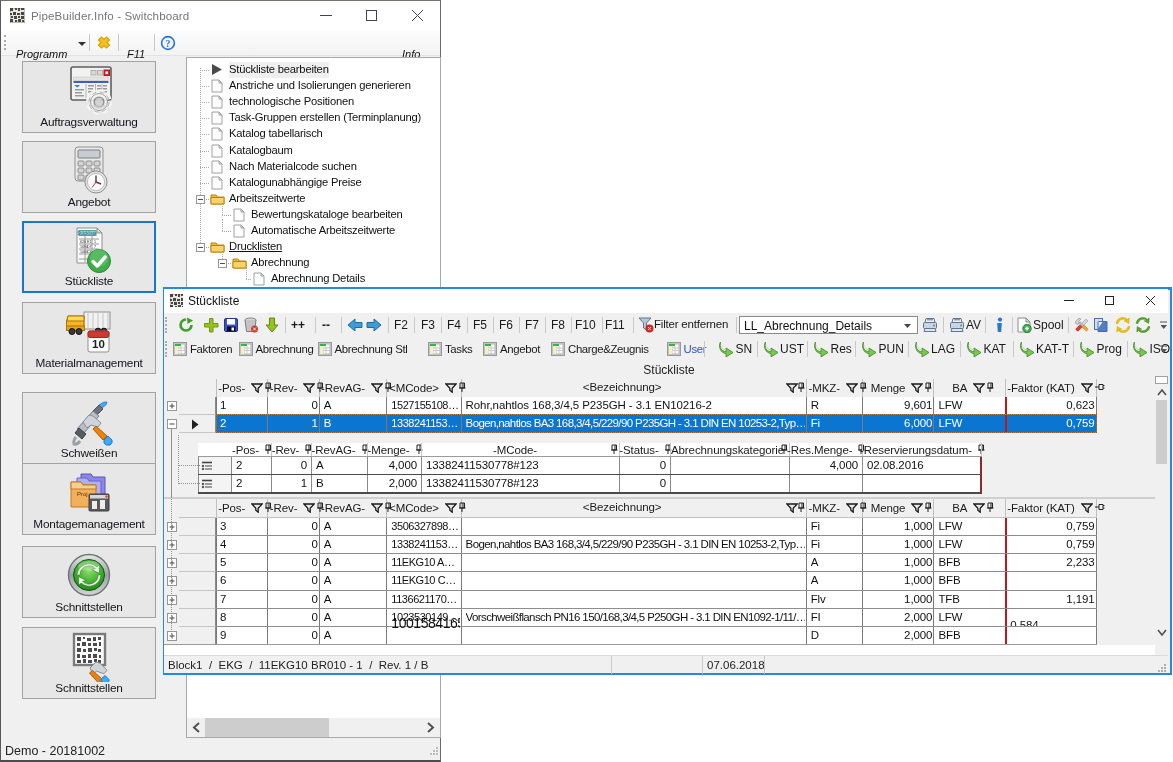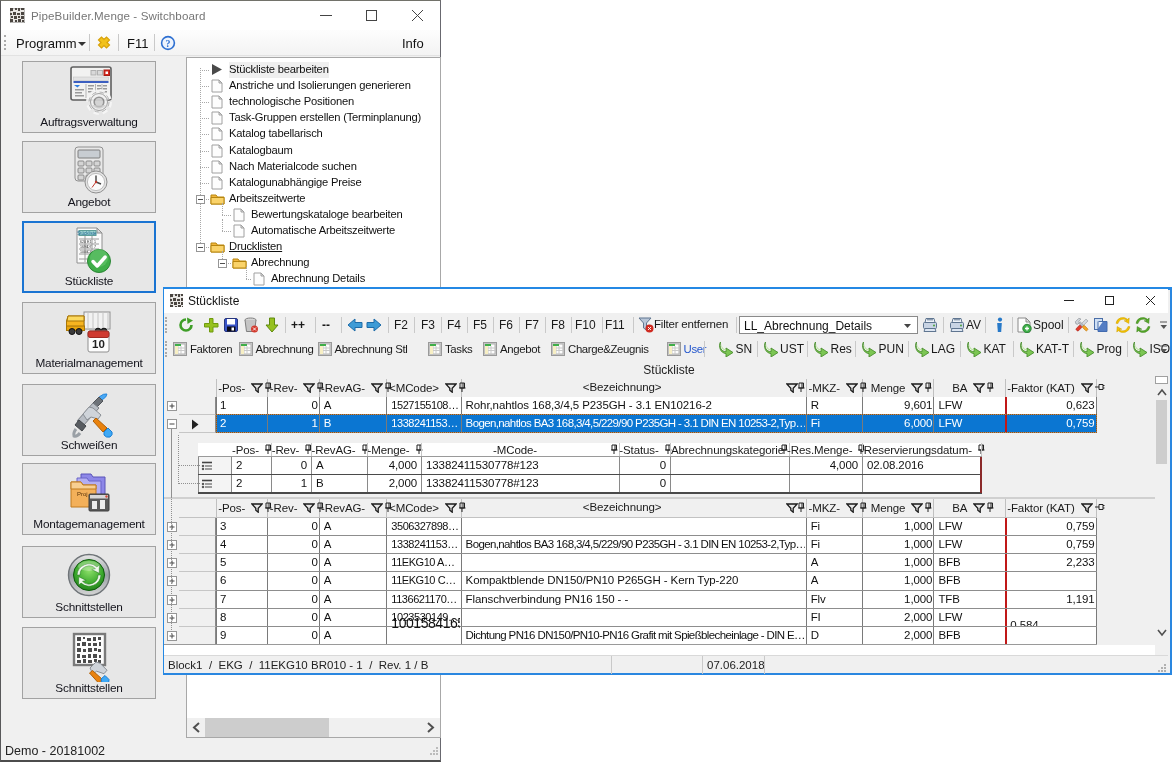--- a/index.html
+++ b/index.html
@@ -1,40 +1,40 @@
 <!DOCTYPE html>
 <html><head><meta charset="utf-8">
 <style>
 html,body{margin:0;padding:0;}
 body{width:1173px;height:762px;overflow:hidden;background:#fff;font-family:"Liberation Sans",sans-serif;position:relative;}
 .abs{position:absolute;}
 #mainwin{left:0;top:0;width:441px;height:762px;background:#f0f0f0;border-top:1px solid #72726a;border-left:1px solid #58585a;border-bottom:2px solid #4c4c4c;border-right:1px solid #68686f;box-sizing:border-box;}
 #mtitle{left:1px;top:1px;width:439px;height:29px;background:#fff;}
 #mtitle .ttxt{left:30px;top:8px;font-size:11.6px;color:#767676;letter-spacing:0.1px;}
 #mmenu{left:1px;top:30px;width:439px;height:26px;background:linear-gradient(#fdfdfd,#f3f3f3);border-bottom:1px solid #e2e2e2;box-sizing:border-box;}
-.mitem{font-size:13px;color:#111;top:6px;}
+.mitem{font-size:11px;color:#111;top:18px;font-style:italic;}
 .vsep{width:1px;background:#c9c9c9;}
 .grip{width:2px;border-left:2px dotted #aaa;}
 .sbtn{left:22px;width:134px;height:72px;background:#e7e7e7;border:1px solid #a2a2a2;box-sizing:border-box;}
 .sbtn.sel{border:2px solid #1a74d2;}
 .sbtn .lbl{position:absolute;bottom:3px;left:0;width:100%;font-size:11.8px;letter-spacing:-0.2px;color:#14141c;text-align:center;}
 #tree{left:186px;top:57px;width:255px;height:681px;background:#fff;border:1px solid #a8a8a8;box-sizing:border-box;}
 .titem{position:absolute;height:16px;font-size:11.2px;color:#101010;letter-spacing:-0.2px;line-height:15px;white-space:nowrap;}
 #mstatus{left:1px;top:742px;width:439px;height:18px;background:#f0f0f0;font-size:12.5px;color:#222;}
 #swin{left:163px;top:288px;width:1009px;height:387px;background:#f0f0f0;border:2px solid #2a87e0;border-left-width:1px;box-sizing:border-box;}
 .tbtxt{font-size:12px;color:#1a1a1a;top:5px;white-space:nowrap;}
 .wl{font-size:11.4px;letter-spacing:-0.35px;top:5.5px;}
 .tsep{top:4px;height:16px;width:1px;background:#c9c9c9;}
 .gh{font-size:11.5px;color:#1a1a1a;letter-spacing:-0.1px;white-space:nowrap;}
 .cell{position:absolute;overflow:hidden;white-space:nowrap;font-size:11.5px;color:#111;line-height:17px;letter-spacing:-0.1px;}
 </style></head>
 <body>
 <div id="mainwin" class="abs"></div>
 <div id="mtitle" class="abs">
-  <div class="abs ttxt">PipeBuilder.Menge - Switchboard</div>
+  <div class="abs ttxt">PipeBuilder.Info - Switchboard</div>
   <svg class="abs" style="left:9px;top:7px" width="15" height="15" id="qr1">
       <rect x="0" y="0" width="15" height="15" fill="#e8e6e3" stroke="#8a8a88"></rect>
       <rect x="0" y="0" width="3" height="3" fill="#4a4540"></rect>
       <rect x="5" y="0" width="2" height="2" fill="#4a4540"></rect>
       <rect x="8" y="0" width="2" height="3" fill="#4a4540"></rect>
       <rect x="11" y="0" width="3" height="2" fill="#4a4540"></rect>
       <rect x="0" y="5" width="2" height="2" fill="#4a4540"></rect>
       <rect x="3" y="4" width="3" height="3" fill="#4a4540"></rect>
       <rect x="7" y="5" width="3" height="2" fill="#4a4540"></rect>
       <rect x="11" y="4" width="3" height="3" fill="#4a4540"></rect>
@@ -192,21 +192,21 @@
             <circle cx="41" cy="26" r="2.8" fill="#3a3a3a" stroke="#111"></circle>
           </g>
           <g>
             <rect x="25" y="26" width="21" height="21" rx="2" fill="#fdfdfd" stroke="#8f8f8f"></rect>
             <rect x="25" y="26" width="21" height="6.5" rx="2" fill="#cf3a30" stroke="#9f2a22"></rect>
             <text x="35.5" y="43" font-size="11.5" font-weight="bold" fill="#222" text-anchor="middle" font-family="Liberation Sans">10</text>
           </g>
         </svg></div>
       <div class="lbl">Materialmanagement</div>
     </div>
-    <div class="sbtn" style="position:absolute;top:384px;">
+    <div class="sbtn" style="position:absolute;top:392px;">
       <div style="position:absolute;left:50%;top:2px;transform:translateX(-50%)"><svg width="52" height="52">
           <g>
             <path d="M36 10 q5 -4 8 -3 q0 3 -5 6 Z" fill="#49a8f5" stroke="#1d7fd4" stroke-width="0.8"></path>
             <path d="M30 16 l6 -6 l4 4 l-6 6 Z" fill="#6d7278" stroke="#505459"></path>
             <path d="M14 34 l16 -18 l6 5 l-16 18 Z" fill="#b9bec5" stroke="#7a7f85"></path>
             <path d="M12 38 l4 -5 l7 6 l-4 5 Z" fill="#585c61" stroke="#404448"></path>
             <path d="M13 42 q-3 4 -2 7 q3 1 6 -3" fill="none" stroke="#9aa0a6" stroke-width="3"></path>
           </g>
           <g>
             <path d="M20 27 l6 -7 l4 1 l8 7 l-3 4 l-7 -2 l-4 3 Z" fill="#cfd4da" stroke="#8a8f95"></path>
@@ -1223,21 +1223,20 @@
         <div class="abs" style="left:16px;top:284.45px;width:37px;height:18.15px;background:#f0f0f0;border-right:1px solid #8a8a8a;border-bottom:1px solid #c6c6c6;box-sizing:border-box"></div>
         <div class="abs" style="left:53px;top:284.45px;width:880.6px;height:18.15px;background:#fff"></div>
         <div class="cell" style="left:57px;top:284.45px;width:46.400000000000006px;color:#111">6</div>
         <div class="abs" style="left:104.4px;top:284.45px;width:1px;height:18.15px;background:#7a7a7a"></div>
         <div class="cell" style="left:109.4px;top:284.45px;width:45.29999999999998px;text-align:right;color:#111">0</div>
         <div class="abs" style="left:155.7px;top:284.45px;width:1px;height:18.15px;background:#7a7a7a"></div>
         <div class="cell" style="left:160.7px;top:284.45px;width:61.60000000000002px;color:#111">A</div>
         <div class="abs" style="left:223.3px;top:284.45px;width:1px;height:18.15px;background:#7a7a7a"></div>
         <div class="cell" style="left:228.3px;top:284.45px;width:68.30000000000001px;font-size:11px;letter-spacing:-0.45px;color:#111">11EKG10 C…</div>
         <div class="abs" style="left:297.6px;top:284.45px;width:1px;height:18.15px;background:#7a7a7a"></div>
-        <div class="cell" style="left:302.6px;top:284.45px;width:339.1px;color:#111">Kompaktblende DN150/PN10 P265GH -  Kern Typ-220</div>
         <div class="abs" style="left:642.7px;top:284.45px;width:1px;height:18.15px;background:#7a7a7a"></div>
         <div class="cell" style="left:647.7px;top:284.45px;width:50.09999999999991px;color:#111">A</div>
         <div class="abs" style="left:698.8px;top:284.45px;width:1px;height:18.15px;background:#7a7a7a"></div>
         <div class="cell" style="left:703.8px;top:284.45px;width:65.60000000000002px;text-align:right;color:#111">1,000</div>
         <div class="abs" style="left:770.4px;top:284.45px;width:1px;height:18.15px;background:#7a7a7a"></div>
         <div class="cell" style="left:775.4px;top:284.45px;width:65.89999999999998px;color:#111">BFB</div>
         <div class="abs" style="left:842.3px;top:284.45px;width:1px;height:18.15px;background:#7a7a7a"></div>
         <div class="cell" style="left:847.3px;top:284.45px;width:84.30000000000007px;text-align:right;color:#111"></div>
         <div class="abs" style="left:932.6px;top:284.45px;width:1px;height:18.15px;background:#7a7a7a"></div>
         <div class="abs" style="left:53px;top:284.45px;width:1px;height:18.15px;background:#7a7a7a"></div>
@@ -1251,21 +1250,20 @@
         <div class="abs" style="left:16px;top:302.6px;width:37px;height:18.15px;background:#f0f0f0;border-right:1px solid #8a8a8a;border-bottom:1px solid #c6c6c6;box-sizing:border-box"></div>
         <div class="abs" style="left:53px;top:302.6px;width:880.6px;height:18.15px;background:#fff"></div>
         <div class="cell" style="left:57px;top:302.6px;width:46.400000000000006px;color:#111">7</div>
         <div class="abs" style="left:104.4px;top:302.6px;width:1px;height:18.15px;background:#7a7a7a"></div>
         <div class="cell" style="left:109.4px;top:302.6px;width:45.29999999999998px;text-align:right;color:#111">0</div>
         <div class="abs" style="left:155.7px;top:302.6px;width:1px;height:18.15px;background:#7a7a7a"></div>
         <div class="cell" style="left:160.7px;top:302.6px;width:61.60000000000002px;color:#111">A</div>
         <div class="abs" style="left:223.3px;top:302.6px;width:1px;height:18.15px;background:#7a7a7a"></div>
         <div class="cell" style="left:228.3px;top:302.6px;width:68.30000000000001px;font-size:11px;letter-spacing:-0.45px;color:#111">1136621170…</div>
         <div class="abs" style="left:297.6px;top:302.6px;width:1px;height:18.15px;background:#7a7a7a"></div>
-        <div class="cell" style="left:302.6px;top:302.6px;width:339.1px;color:#111">Flanschverbindung PN16 150 - -</div>
         <div class="abs" style="left:642.7px;top:302.6px;width:1px;height:18.15px;background:#7a7a7a"></div>
         <div class="cell" style="left:647.7px;top:302.6px;width:50.09999999999991px;color:#111">Flv</div>
         <div class="abs" style="left:698.8px;top:302.6px;width:1px;height:18.15px;background:#7a7a7a"></div>
         <div class="cell" style="left:703.8px;top:302.6px;width:65.60000000000002px;text-align:right;color:#111">1,000</div>
         <div class="abs" style="left:770.4px;top:302.6px;width:1px;height:18.15px;background:#7a7a7a"></div>
         <div class="cell" style="left:775.4px;top:302.6px;width:65.89999999999998px;color:#111">TFB</div>
         <div class="abs" style="left:842.3px;top:302.6px;width:1px;height:18.15px;background:#7a7a7a"></div>
         <div class="cell" style="left:847.3px;top:302.6px;width:84.30000000000007px;text-align:right;color:#111">1,191</div>
         <div class="abs" style="left:932.6px;top:302.6px;width:1px;height:18.15px;background:#7a7a7a"></div>
         <div class="abs" style="left:53px;top:302.6px;width:1px;height:18.15px;background:#7a7a7a"></div>
@@ -1279,20 +1277,21 @@
         <div class="abs" style="left:16px;top:320.75px;width:37px;height:18.15px;background:#f0f0f0;border-right:1px solid #8a8a8a;border-bottom:1px solid #c6c6c6;box-sizing:border-box"></div>
         <div class="abs" style="left:53px;top:320.75px;width:880.6px;height:18.15px;background:#fff"></div>
         <div class="cell" style="left:57px;top:320.75px;width:46.400000000000006px;color:#111">8</div>
         <div class="abs" style="left:104.4px;top:320.75px;width:1px;height:18.15px;background:#7a7a7a"></div>
         <div class="cell" style="left:109.4px;top:320.75px;width:45.29999999999998px;text-align:right;color:#111">0</div>
         <div class="abs" style="left:155.7px;top:320.75px;width:1px;height:18.15px;background:#7a7a7a"></div>
         <div class="cell" style="left:160.7px;top:320.75px;width:61.60000000000002px;color:#111">A</div>
         <div class="abs" style="left:223.3px;top:320.75px;width:1px;height:18.15px;background:#7a7a7a"></div>
         <div class="cell" style="left:228.3px;top:320.75px;width:68.30000000000001px;font-size:11px;letter-spacing:-0.45px;color:#111">1023530149…</div>
         <div class="abs" style="left:297.6px;top:320.75px;width:1px;height:18.15px;background:#7a7a7a"></div>
+        <div class="cell" style="left:302.6px;top:320.75px;width:339.1px;letter-spacing:-0.62px;color:#111">Vorschweißflansch PN16 150/168,3/4,5 P250GH - 3.1 DIN EN1092-1/11/…</div>
         <div class="abs" style="left:642.7px;top:320.75px;width:1px;height:18.15px;background:#7a7a7a"></div>
         <div class="cell" style="left:647.7px;top:320.75px;width:50.09999999999991px;color:#111">FI</div>
         <div class="abs" style="left:698.8px;top:320.75px;width:1px;height:18.15px;background:#7a7a7a"></div>
         <div class="cell" style="left:703.8px;top:320.75px;width:65.60000000000002px;text-align:right;color:#111">2,000</div>
         <div class="abs" style="left:770.4px;top:320.75px;width:1px;height:18.15px;background:#7a7a7a"></div>
         <div class="cell" style="left:775.4px;top:320.75px;width:65.89999999999998px;color:#111">LFW</div>
         <div class="abs" style="left:842.3px;top:320.75px;width:1px;height:18.15px;background:#7a7a7a"></div>
         <div class="cell" style="left:847.3px;top:329px;width:84.30000000000007px;color:#111">0,584</div>
         <div class="abs" style="left:932.6px;top:320.75px;width:1px;height:18.15px;background:#7a7a7a"></div>
         <div class="abs" style="left:53px;top:320.75px;width:1px;height:18.15px;background:#7a7a7a"></div>
@@ -1306,21 +1305,20 @@
         <div class="abs" style="left:16px;top:338.9px;width:37px;height:18.15px;background:#f0f0f0;border-right:1px solid #8a8a8a;border-bottom:1px solid #c6c6c6;box-sizing:border-box"></div>
         <div class="abs" style="left:53px;top:338.9px;width:880.6px;height:18.15px;background:#fff"></div>
         <div class="cell" style="left:57px;top:338.9px;width:46.400000000000006px;color:#111">9</div>
         <div class="abs" style="left:104.4px;top:338.9px;width:1px;height:18.15px;background:#7a7a7a"></div>
         <div class="cell" style="left:109.4px;top:338.9px;width:45.29999999999998px;text-align:right;color:#111">0</div>
         <div class="abs" style="left:155.7px;top:338.9px;width:1px;height:18.15px;background:#7a7a7a"></div>
         <div class="cell" style="left:160.7px;top:338.9px;width:61.60000000000002px;color:#111">A</div>
         <div class="abs" style="left:223.3px;top:338.9px;width:1px;height:18.15px;background:#7a7a7a"></div>
         <div class="cell" style="left:228.3px;top:327px;width:68.30000000000001px;font-size:14px;letter-spacing:-0.45px;color:#111">1001584165…</div>
         <div class="abs" style="left:297.6px;top:338.9px;width:1px;height:18.15px;background:#7a7a7a"></div>
-        <div class="cell" style="left:302.6px;top:338.9px;width:339.1px;letter-spacing:-0.62px;color:#111">Dichtung PN16 DN150/PN10-PN16 Grafit mit Spießblecheinlage -  DIN E…</div>
         <div class="abs" style="left:642.7px;top:338.9px;width:1px;height:18.15px;background:#7a7a7a"></div>
         <div class="cell" style="left:647.7px;top:338.9px;width:50.09999999999991px;color:#111">D</div>
         <div class="abs" style="left:698.8px;top:338.9px;width:1px;height:18.15px;background:#7a7a7a"></div>
         <div class="cell" style="left:703.8px;top:338.9px;width:65.60000000000002px;text-align:right;color:#111">2,000</div>
         <div class="abs" style="left:770.4px;top:338.9px;width:1px;height:18.15px;background:#7a7a7a"></div>
         <div class="cell" style="left:775.4px;top:338.9px;width:65.89999999999998px;color:#111">BFB</div>
         <div class="abs" style="left:842.3px;top:338.9px;width:1px;height:18.15px;background:#7a7a7a"></div>
         <div class="cell" style="left:847.3px;top:338.9px;width:84.30000000000007px;text-align:right;color:#111"></div>
         <div class="abs" style="left:932.6px;top:338.9px;width:1px;height:18.15px;background:#7a7a7a"></div>
         <div class="abs" style="left:53px;top:338.9px;width:1px;height:18.15px;background:#7a7a7a"></div>

